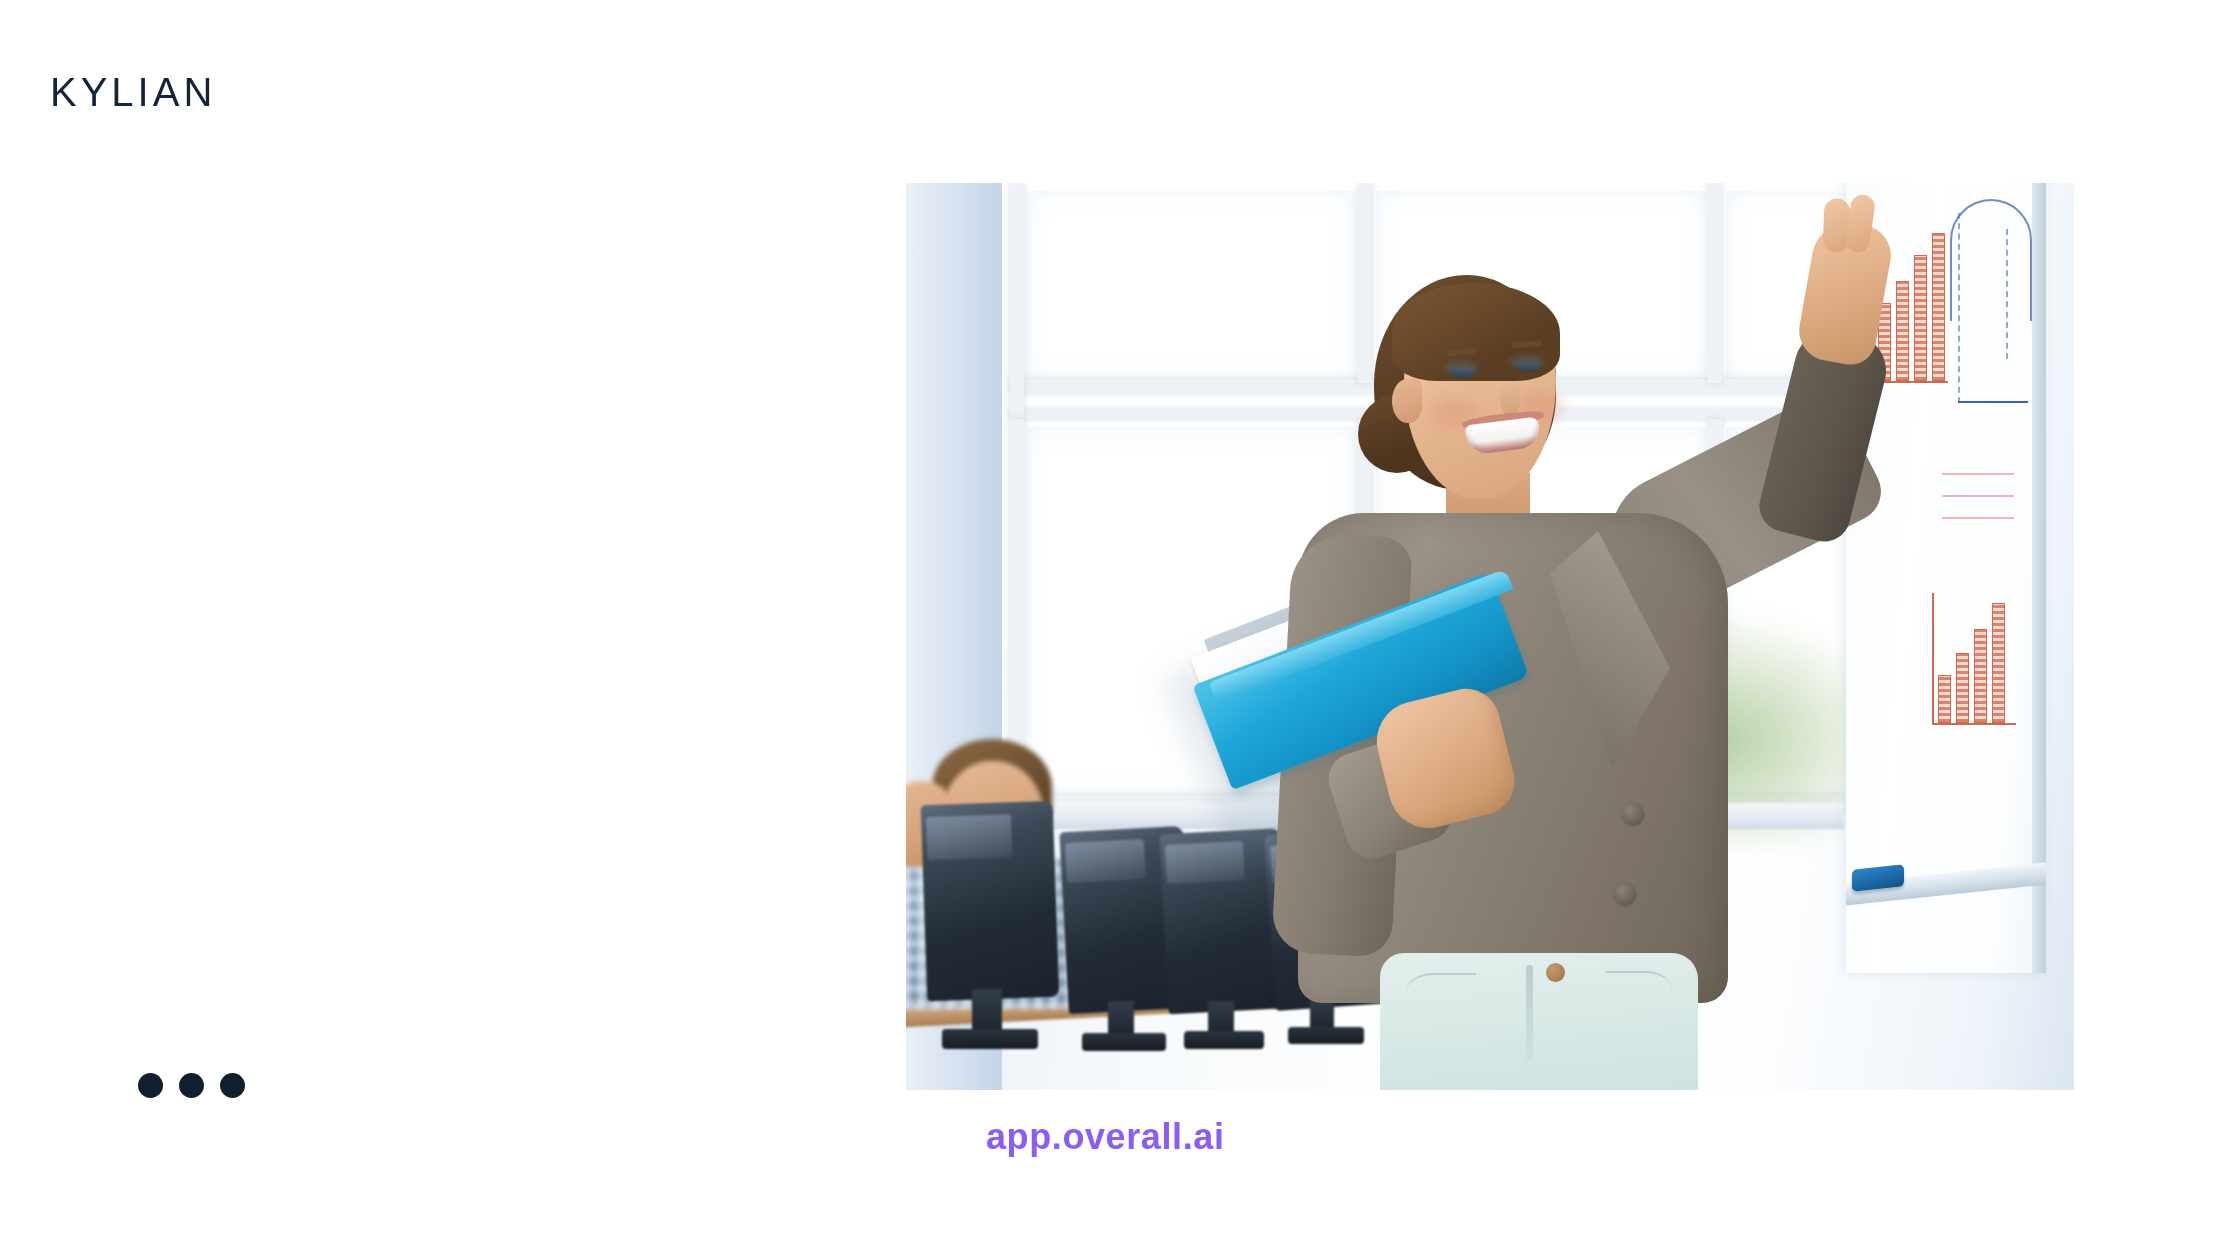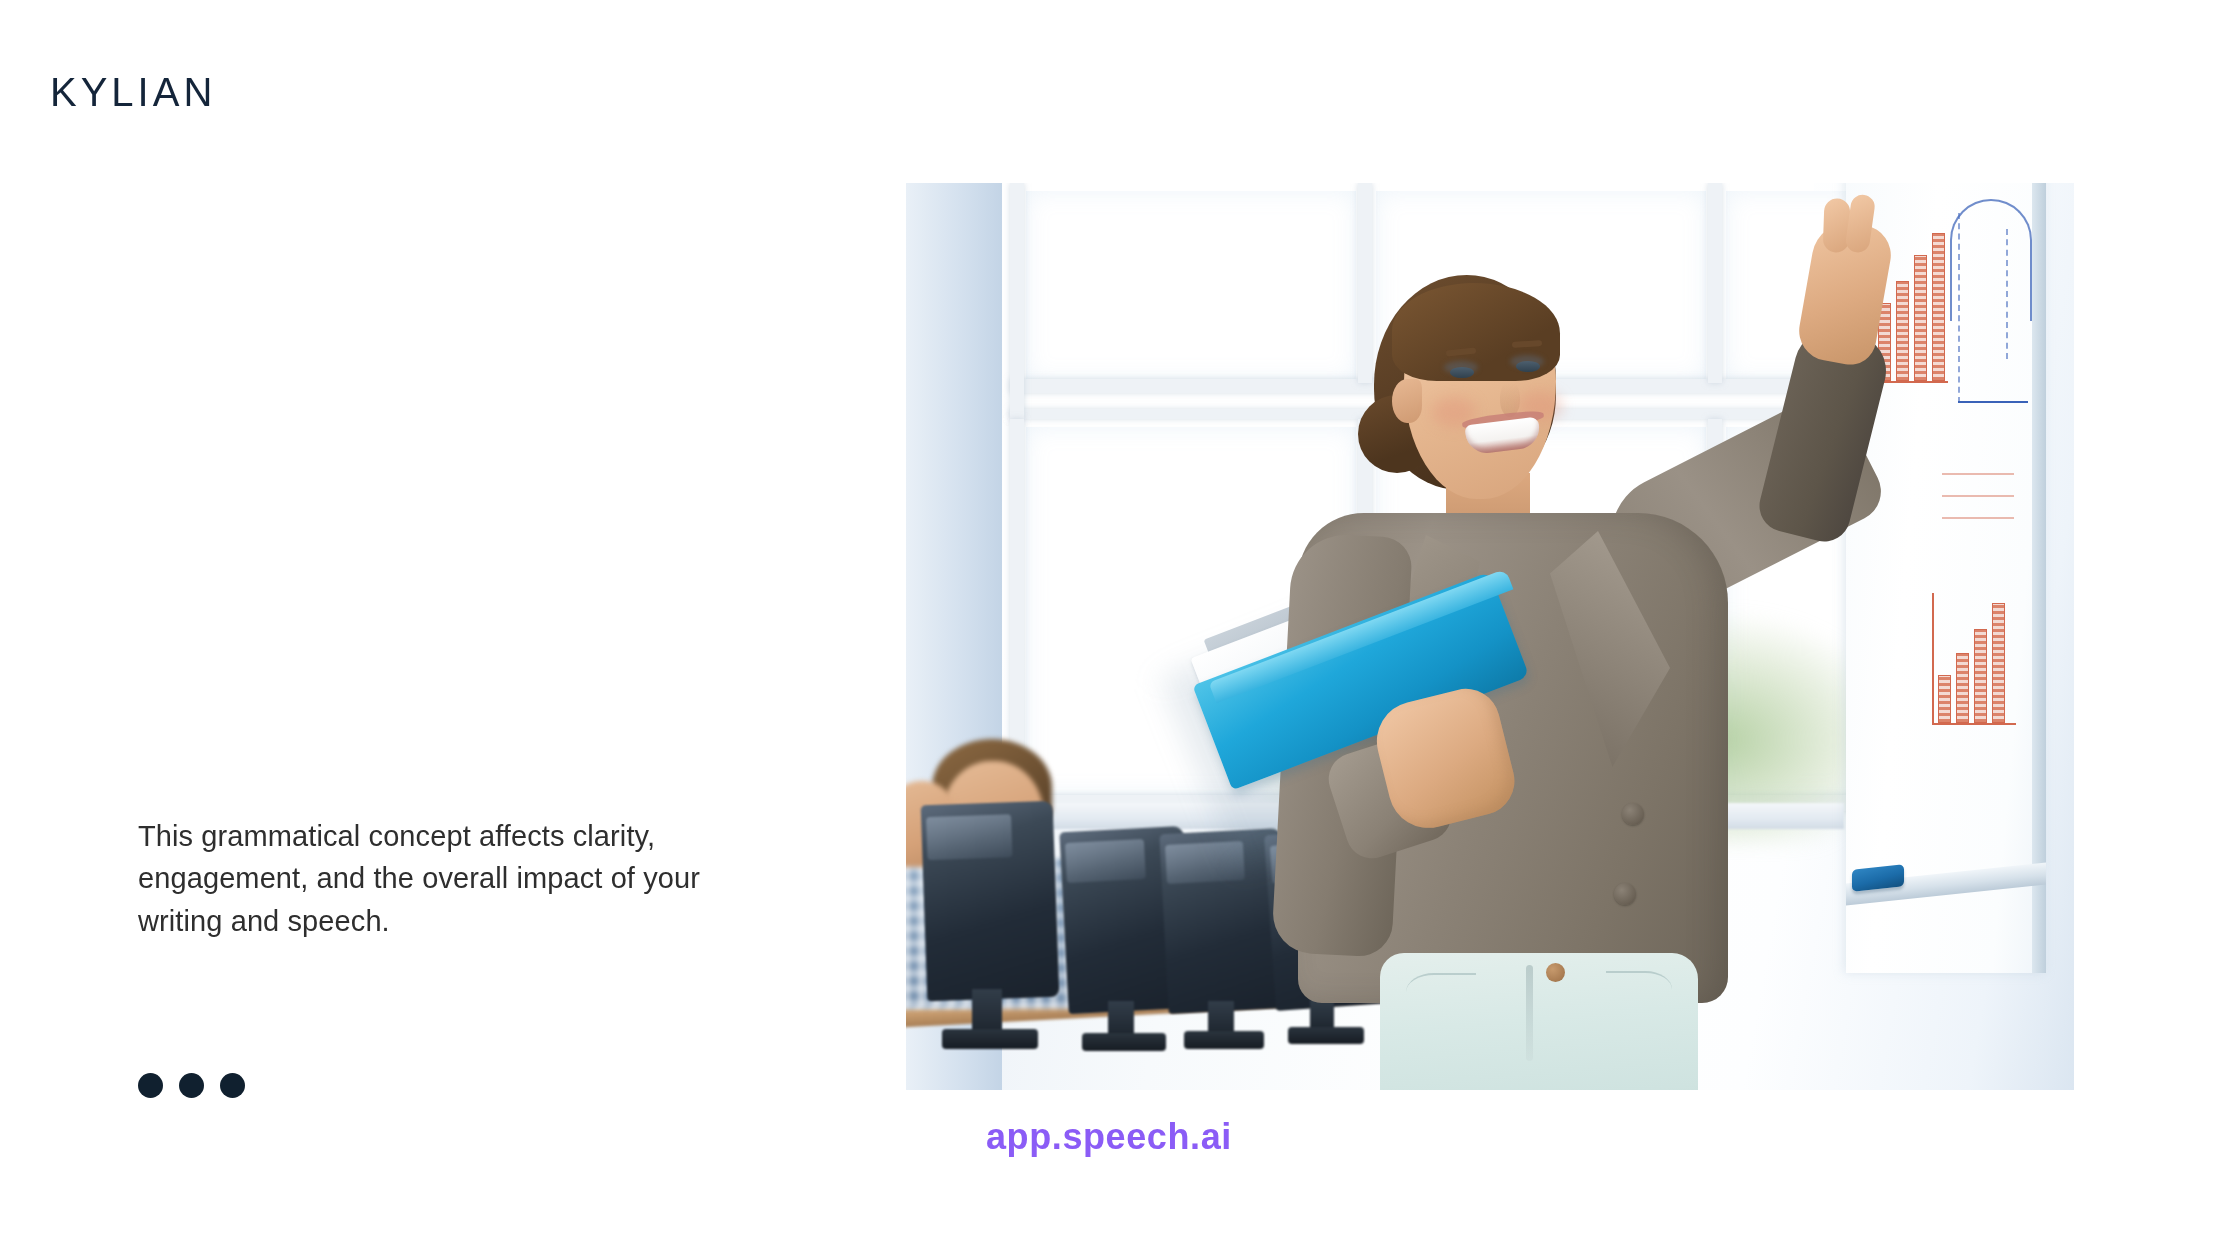--- a/index.html
+++ b/index.html
@@ -576,21 +576,20 @@
   }
 </style>
 </head>
 <body>
 
 <div class="slide">
 
   <div class="brand-logo">KYLIAN</div>
 
 
-  <p class="subtext">This grammatical concept affects clarity, engagement, and the overall impact of your writing and speech.</p>
 
   <div class="dots">
     <span class="dot"></span>
     <span class="dot"></span>
     <span class="dot"></span>
   </div>
 
   <div class="photo-frame">
     <div class="photo">
 
@@ -750,15 +749,15 @@
 
         <div class="folder"></div>
         <div class="folder-edge"></div>
         <div class="t-cuff"></div>
         <div class="t-hand-left"></div>
       </div>
 
     </div>
   </div>
 
-  <div class="site-url">app.speech.ai</div>
+  <div class="site-url">app.overall.ai</div>
 
 </div>
 
 </body></html>

